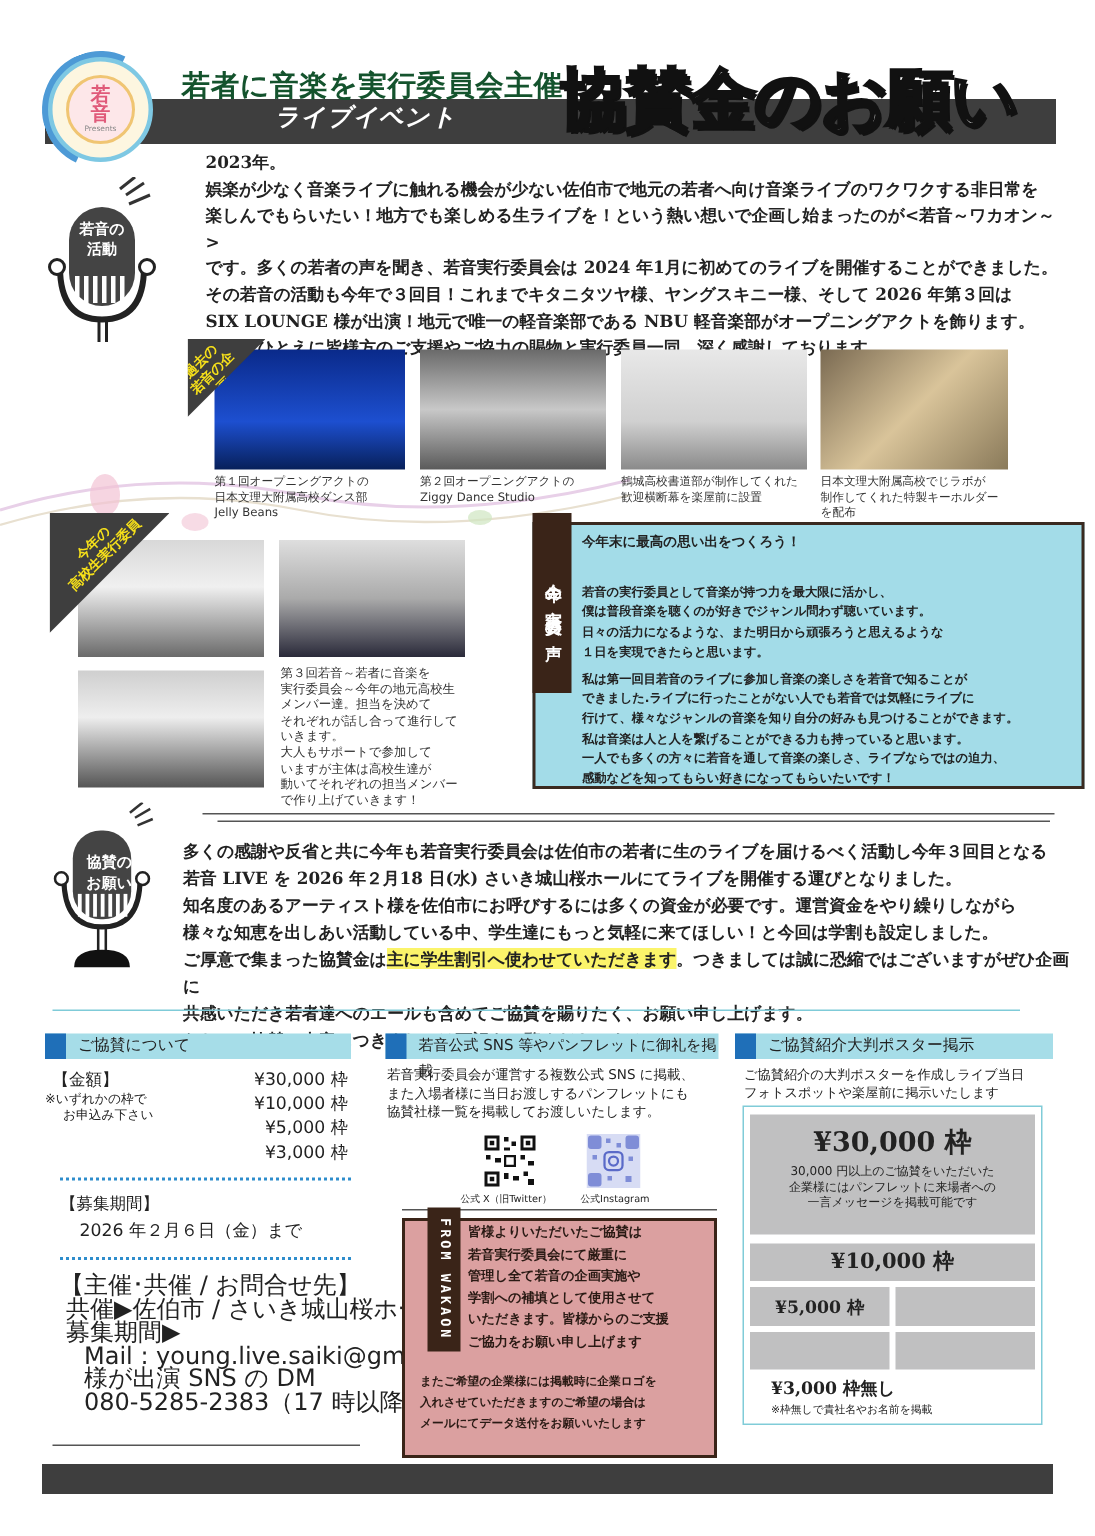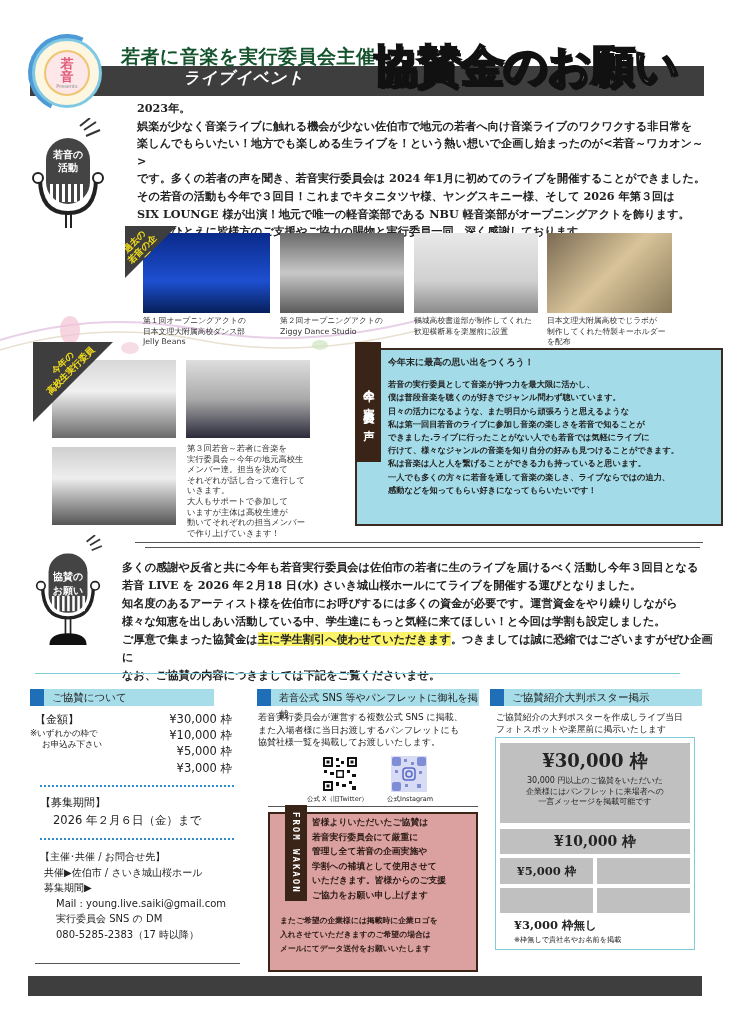--- a/index.html
+++ b/index.html
@@ -1,18 +1,18 @@
 <!DOCTYPE html>
 <html><head>
 <meta charset="utf-8">
 <style>
 *{box-sizing:border-box;margin:0;padding:0}
 html,body{width:730px;height:1024px;background:#fff;overflow:hidden}
 body{position:relative;font-family:"DejaVu Serif",serif;color:#222}
-.sans{font-family:Liberation Sans, sans-serif}
+.sans{font-family:Liberation Mono, monospace}
 .abs{position:absolute}
 
 
 .hdr-bar{left:30px;top:66px;width:674px;height:30px;background:#3e3e3e}
 .logo{left:32px;top:38px;width:70px;height:70px;border-radius:50%;background:#fdf6e0;border:3px solid #7ec8e3;display:flex;align-items:center;justify-content:center;flex-direction:column}
 .logo-inner{width:46px;height:46px;border-radius:50%;background:#fde7e9;border:2px solid #f0c572;display:flex;flex-direction:column;align-items:center;justify-content:center;font-family:"DejaVu Sans",sans-serif;font-weight:bold;color:#e05a7a;font-size:13px;line-height:13px}
 .logo-ring{left:28px;top:34px;width:78px;height:78px;border-radius:50%;border:6px solid #4d9ad6;border-bottom-color:transparent;border-right-color:transparent;transform:rotate(-20deg)}
 .hdr-sub{left:121px;top:44px;font-size:19px;font-weight:bold;color:#14532d;letter-spacing:0.5px}
 .hdr-event{left:183px;top:68px;font-size:16px;font-style:italic;font-weight:bold;color:#fff;letter-spacing:1px}
 .hdr-title{left:374px;top:37px;font-size:44px;font-weight:900;color:#fff;-webkit-text-stroke:2px #111;letter-spacing:-1px;font-family:"DejaVu Serif",serif;text-shadow:2px 2px 0 #111}
@@ -159,24 +159,25 @@
   <div>いきます。</div>
   <div>大人もサポートで参加して</div>
   <div>いますが主体は高校生達が</div>
   <div>動いてそれぞれの担当メンバー</div>
   <div>で作り上げていきます！</div>
 </div>
 
 <div class="abs voice"></div>
 <div class="abs voice-tab">今年の実行委員の声</div>
 <div class="abs voice-text">
-  <div style="font-size:9px;margin-bottom:9px">今年末に最高の思い出をつくろう！</div>
+  <div style="font-size:9px;margin-bottom:19px">今年末に最高の思い出をつくろう！</div>
   <div>若音の実行委員として音楽が持つ力を最大限に活かし、</div>
   <div>僕は普段音楽を聴くのが好きでジャンル問わず聴いています。</div>
   <div>日々の活力になるような、また明日から頑張ろうと思えるような</div>
+  <div style="margin-bottom:5px">１日を実現できたらと思います。</div>
   <div>私は第一回目若音のライブに参加し音楽の楽しさを若音で知ることが</div>
   <div>できました.ライブに行ったことがない人でも若音では気軽にライブに</div>
   <div>行けて、様々なジャンルの音楽を知り自分の好みも見つけることができます。</div>
   <div>私は音楽は人と人を繋げることができる力も持っていると思います。</div>
   <div>一人でも多くの方々に若音を通して音楽の楽しさ、ライブならではの迫力、</div>
   <div>感動などを知ってもらい好きになってもらいたいです！</div>
 </div>
 
 <div class="abs" style="left:135px;top:542px;width:568px;border-top:1.5px solid #555"></div>
 <div class="abs" style="left:145px;top:547px;width:555px;border-top:1.5px solid #555"></div>
@@ -195,57 +196,58 @@
       <rect x="33" y="72" width="3" height="18"></rect>
       <rect x="39" y="72" width="3" height="18"></rect>
       <rect x="45" y="72" width="3" height="18"></rect>
       <rect x="51" y="72" width="3" height="18"></rect>
       <rect x="57" y="72" width="3" height="18"></rect>
     </g>
   <line x1="37" y1="98" x2="37" y2="118" stroke="#222" stroke-width="2"></line>
   <line x1="43" y1="98" x2="43" y2="118" stroke="#222" stroke-width="2"></line>
   <path d="M18 130 Q18 116 40 116 Q62 116 62 130 Z" fill="#111"></path>
 </svg>
-<div class="abs sans" style="left:48px;top:570px;color:#fff;font-weight:bold;font-size:10px;line-height:14px;text-align:center;width:40px">
+<div class="abs sans" style="left:48px;top:570px;color:#fff;font-weight:bold;font-size:10px;line-height:14px;text-align:right;width:40px">
   <div>協賛の</div>
   <div>お願い</div>
 </div>
 
 <div class="abs req">
   <div>多くの感謝や反省と共に今年も若音実行委員会は佐伯市の若者に生のライブを届けるべく活動し今年３回目となる</div>
   <div>若音 LIVE を 2026 年２月18 日(水) さいき城山桜ホールにてライブを開催する運びとなりました。</div>
   <div>知名度のあるアーティスト様を佐伯市にお呼びするには多くの資金が必要です。運営資金をやり繰りしながら</div>
   <div>様々な知恵を出しあい活動している中、学生達にもっと気軽に来てほしい！と今回は学割も設定しました。</div>
   <div><span>ご厚意で集まった協賛金は</span><span class="hl">主に学生割引へ使わせていただきます</span><span>。つきましては誠に恐縮ではございますがぜひ企画に</span></div>
+  <div>共感いただき若者達へのエールも含めてご協賛を賜りたく、お願い申し上げます。</div>
   <div>なお、ご協賛の内容につきましては下記をご覧くださいませ。</div>
 </div>
 <div class="abs" style="left:35px;top:673px;width:645px;border-top:1.5px solid #7fcbd8"></div>
 
-<div class="sec-hd" style="left:30px;top:689px;width:184px">ご協賛について</div>
+<div class="sec-hd" style="left:30px;top:689px;width:204px">ご協賛について</div>
 <div class="abs b-sans" style="left:35px;top:712px;font-size:11px">【金額】</div>
 <div class="abs b-sans" style="left:30px;top:728px;font-size:8.5px;line-height:11px">
   <div>※いずれかの枠で</div>
   <div style="padding-left:12px">お申込み下さい</div>
 </div>
 <div class="abs b-sans" style="left:150px;top:711px;width:82px;text-align:right;font-size:11.5px;line-height:16.2px">
   <div>¥30,000 枠</div>
   <div>¥10,000 枠</div>
   <div>¥5,000 枠</div>
   <div>¥3,000 枠</div>
 </div>
 <div class="dots" style="left:40px;top:785px;width:194px"></div>
 <div class="abs b-sans" style="left:40px;top:795px;font-size:11px">【募集期間】</div>
 <div class="abs b-sans" style="left:53px;top:813px;font-size:11.5px">2026 年２月６日（金）まで</div>
 <div class="dots" style="left:40px;top:838px;width:194px"></div>
-<div class="abs b-sans" style="left:40px;top:849px;font-size:10px;line-height:15.5px">
+<div class="abs b-sans" style="left:40px;top:849px;font-size:16px;line-height:15.5px">
   <div>【主催･共催 / お問合せ先】</div>
   <div style="padding-left:4px">共催▶佐伯市 / さいき城山桜ホール</div>
   <div style="padding-left:4px">募集期間▶</div>
   <div style="padding-left:16px">Mail : young.live.saiki@gmail.com</div>
-  <div style="padding-left:16px">実行委員会 SNS の DM</div>
+  <div style="padding-left:16px">様が出演 SNS の DM</div>
   <div style="padding-left:16px">080-5285-2383（17 時以降）</div>
 </div>
 <div class="abs" style="left:35px;top:963px;width:205px;border-top:1px solid #555"></div>
 
 <div class="sec-hd" style="left:257px;top:689px;width:222px;font-size:10px">若音公式 SNS 等やパンフレットに御礼を掲載</div>
 <div class="abs b-sans" style="left:258px;top:711px;width:225px;font-size:9px;line-height:12.5px">
   <div>若音実行委員会が運営する複数公式 SNS に掲載、</div>
   <div>また入場者様に当日お渡しするパンフレットにも</div>
   <div>協賛社様一覧を掲載してお渡しいたします。</div>
 </div>

